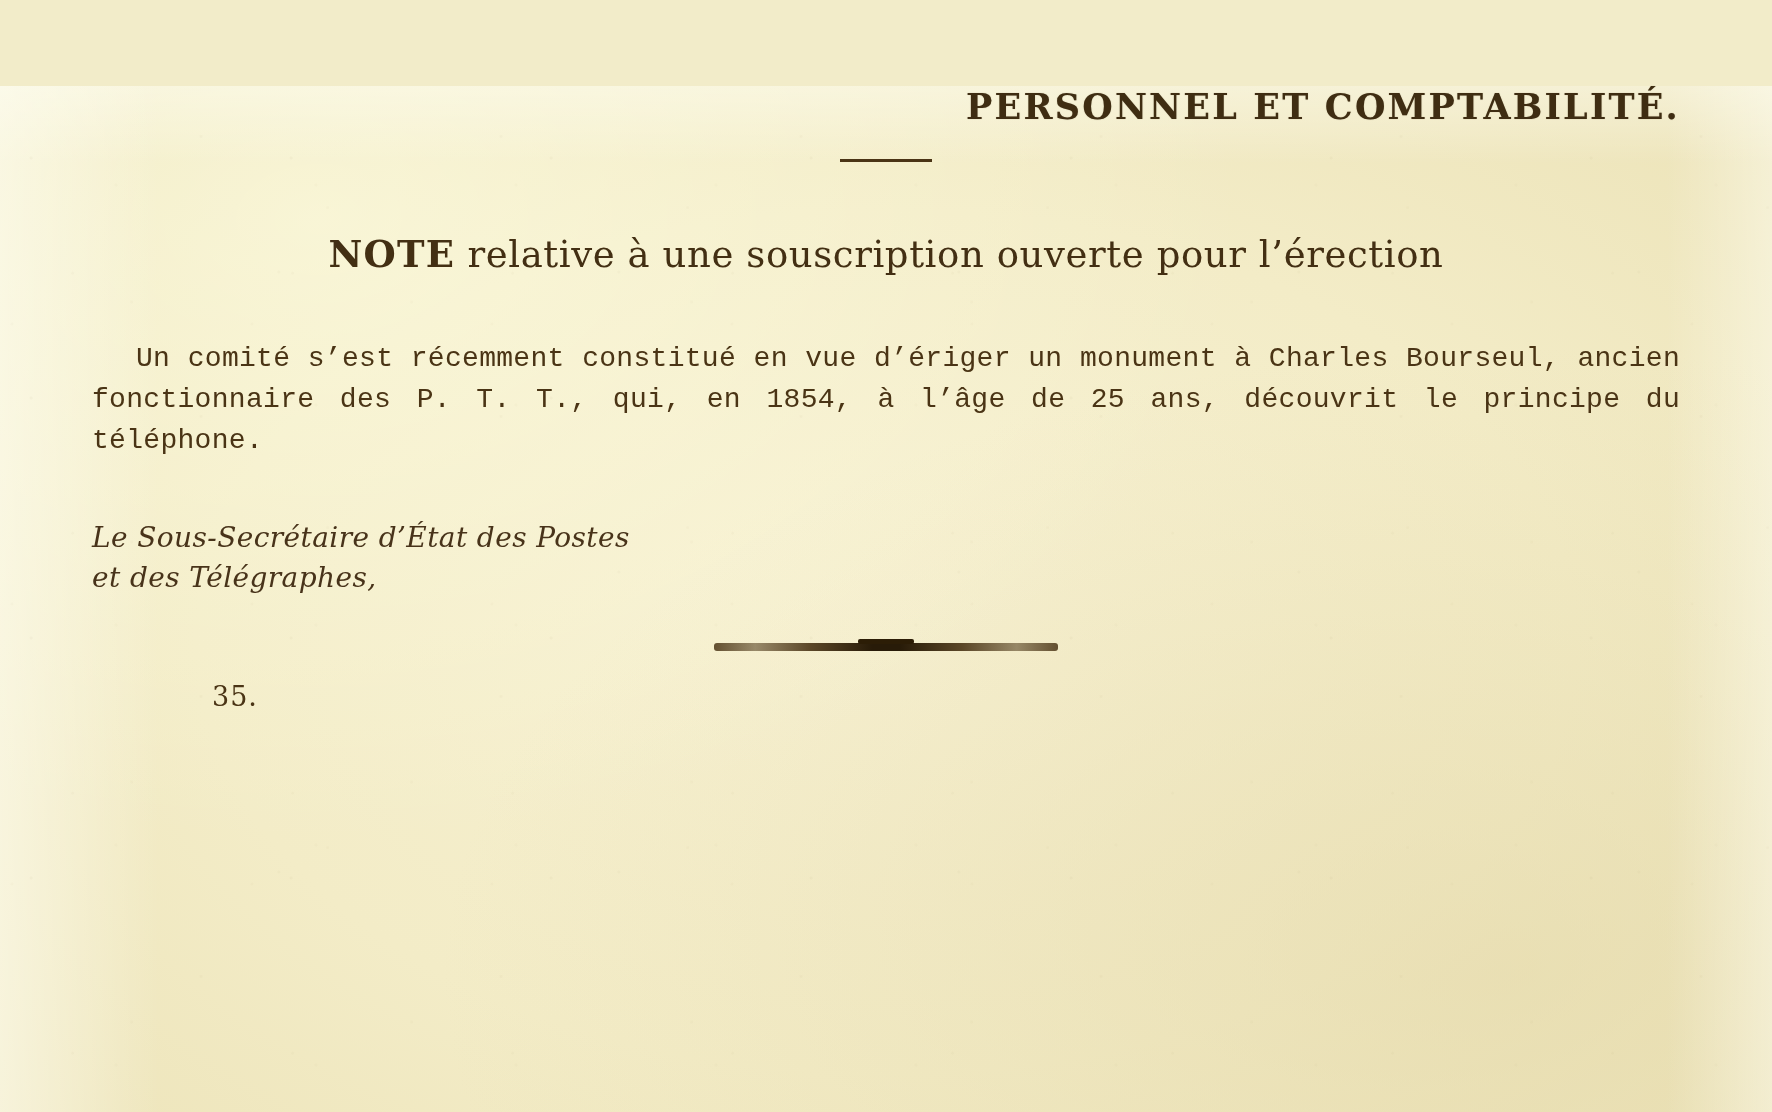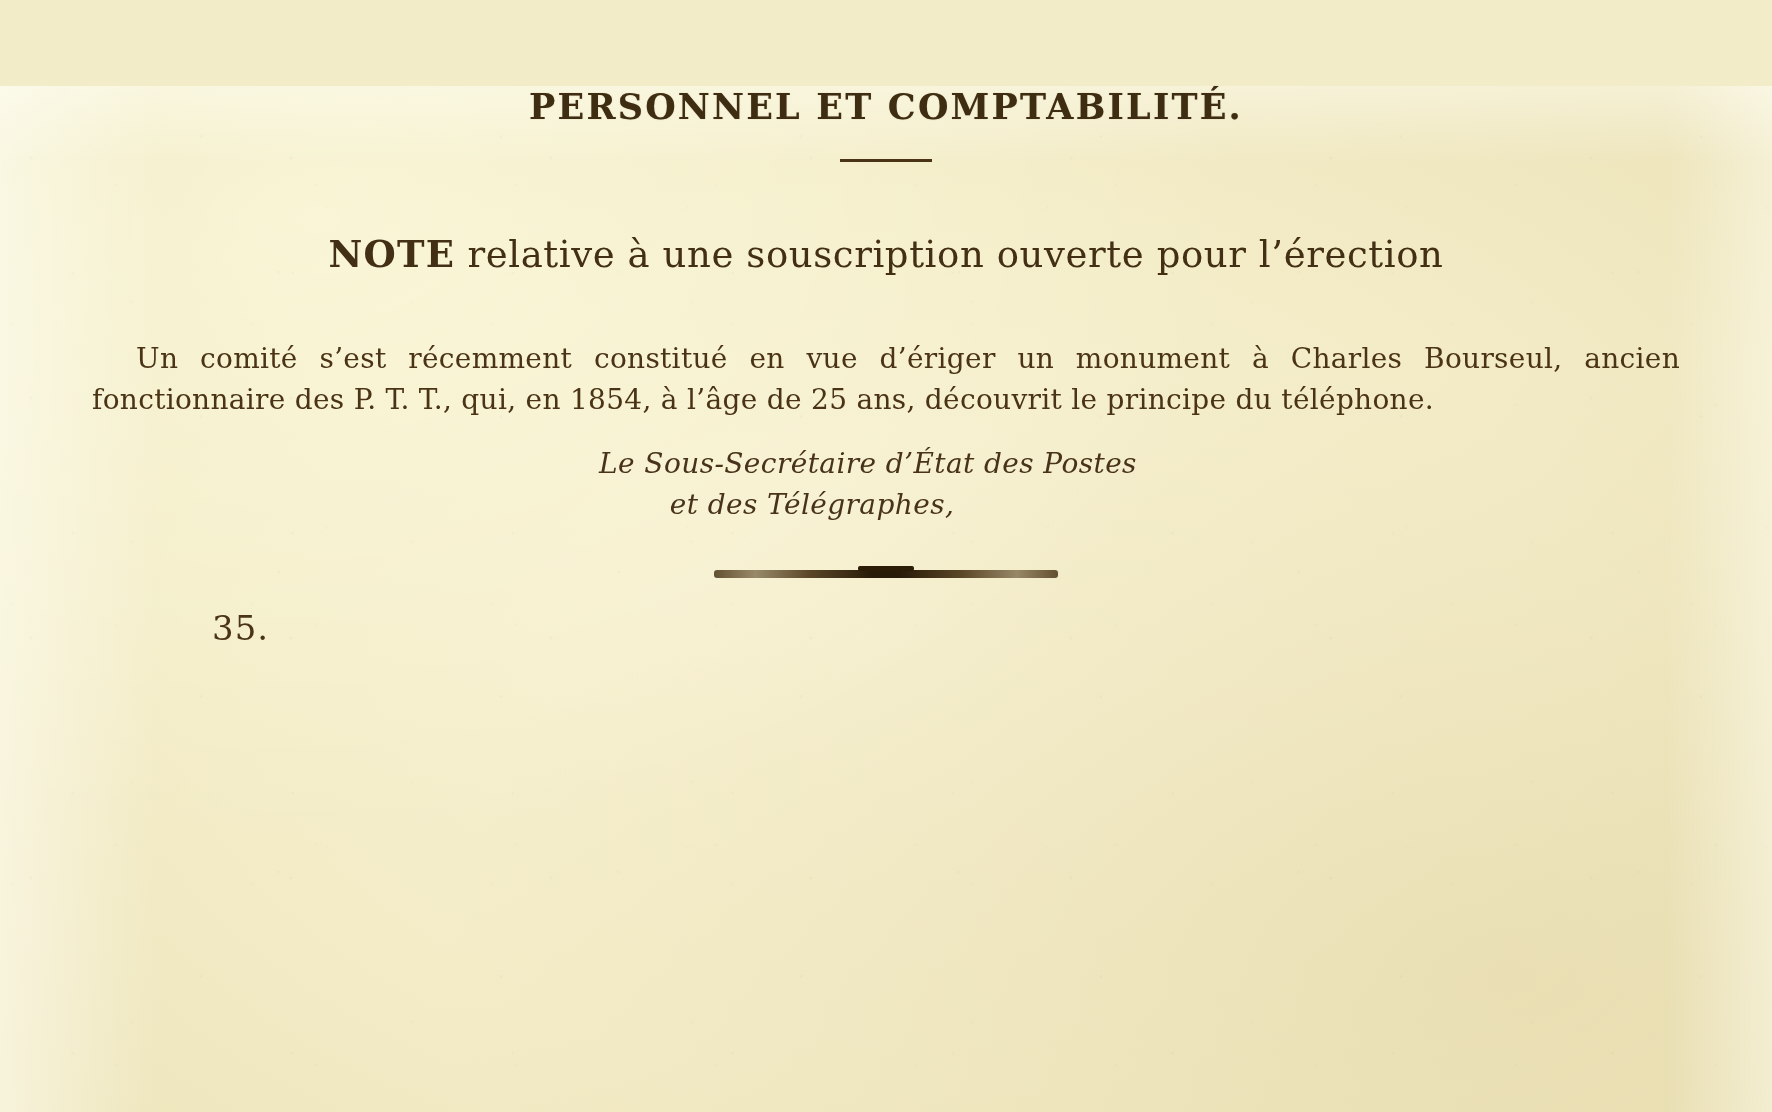--- a/index.html
+++ b/index.html
@@ -56,21 +56,21 @@
   }
 
   .content {
     position: relative;
     z-index: 2;
     padding: 0 92px;
     box-sizing: border-box;
   }
 
   .doc-title {
-    text-align: center;
+    text-align: right;
     font-family: "DejaVu Serif", serif;
     font-weight: bold;
     font-size: 35px;
     letter-spacing: 2.2px;
     color: #3f2d12;
     margin-top: 86px;
     text-shadow: 0 0 1px rgba(63,45,18,0.35);
   }
 
   .rule-short {
@@ -103,28 +103,29 @@
     font-family: "DejaVu Serif", serif;
     font-size: 28px;
     line-height: 1.48;
     color: #4a3415;
     text-align: justify;
     letter-spacing: 0.3px;
   }
   .body-text p {
     margin: 5px 0 2px 0;
     text-indent: 44px;
+    font-family: Liberation Mono, monospace;
   }
   .body-text p:last-child {
     margin-bottom: 0;
   }
 
   .signature {
-    margin-top: 24px;
-    text-align: center;
+    margin-top: 56px;
+    text-align: left;
     font-family: "DejaVu Serif", serif;
     font-style: italic;
     font-size: 28px;
     line-height: 1.45;
     color: #48331a;
     padding-right: 36px;
     letter-spacing: 0.4px;
   }
   .sig-line-2 {
     display: block;
@@ -163,21 +164,21 @@
     right: 42%;
     top: -4px;
     height: 5px;
     background: #2c1d06;
     border-radius: 2px;
   }
 
   .page-number {
     margin-top: 30px;
     font-family: "DejaVu Serif", serif;
-    font-size: 34px;
+    font-size: 27px;
     color: #4a3415;
     padding-left: 120px;
     letter-spacing: 1px;
   }
 </style>
 </head>
 <body>
 
 <div class="page">
   <div class="edge-wash"></div>

